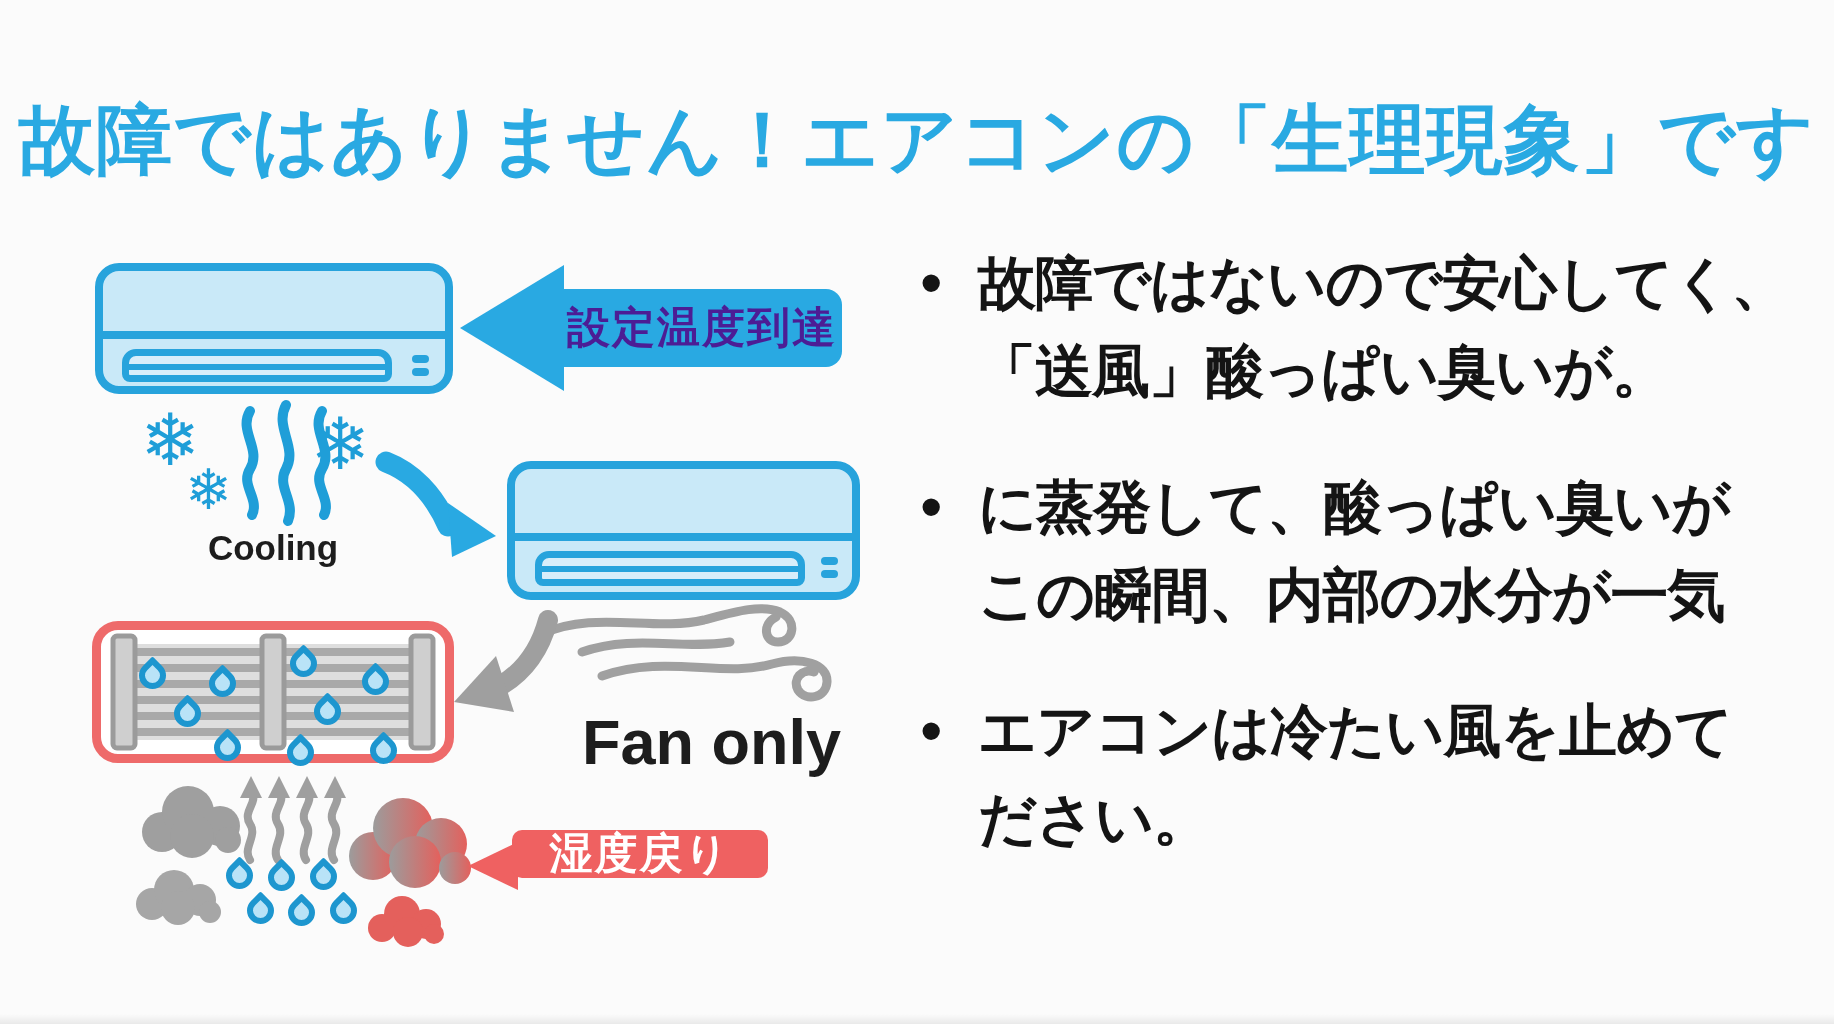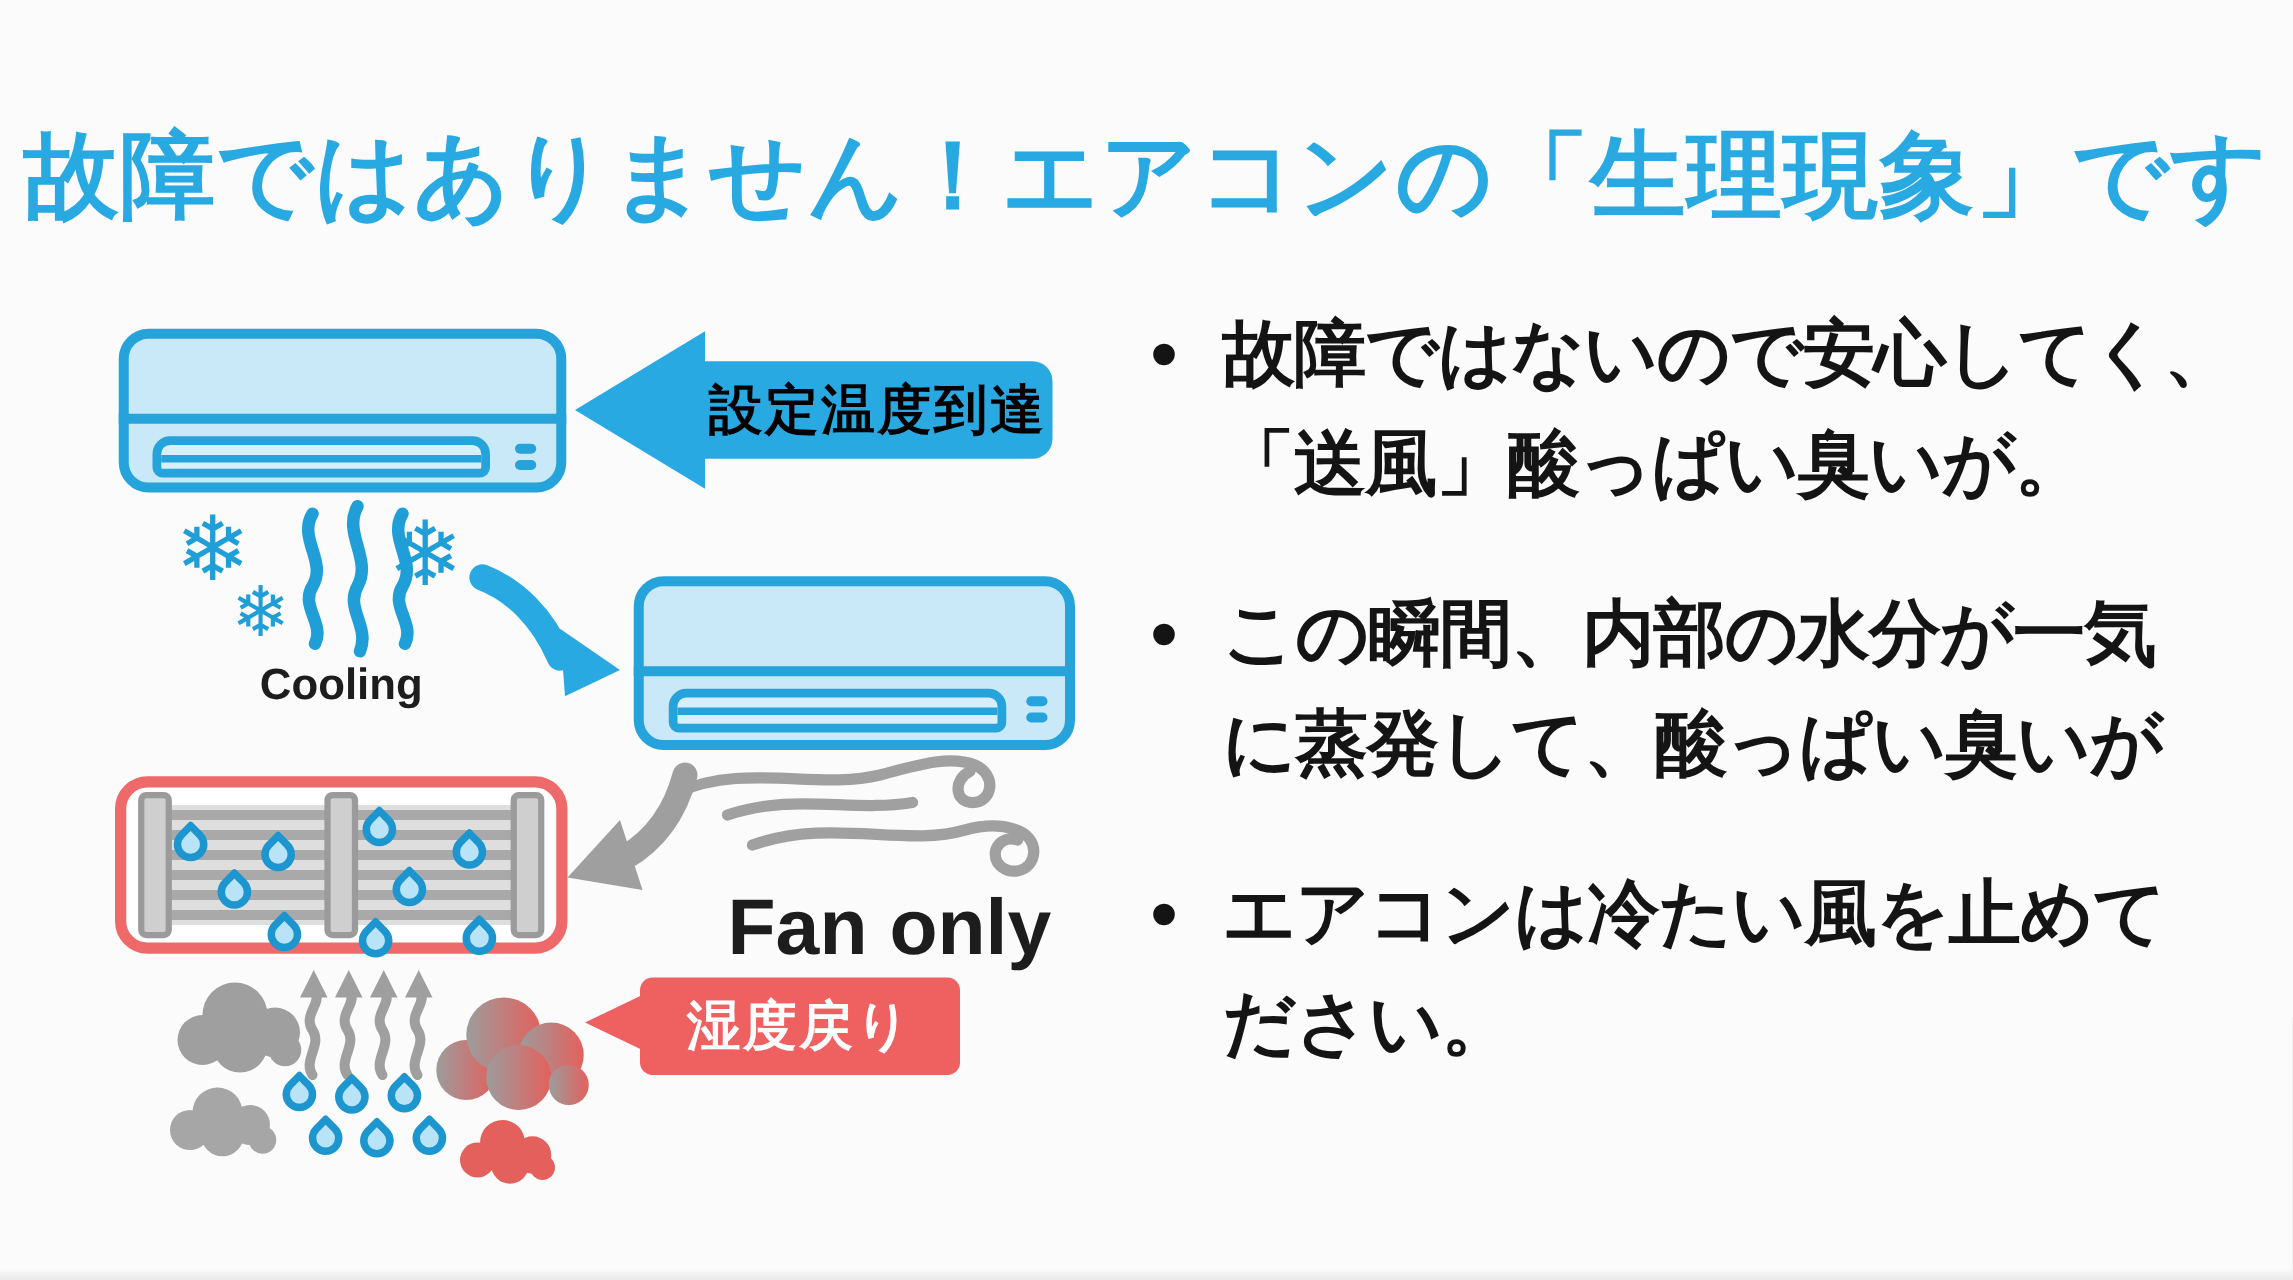--- a/index.html
+++ b/index.html
@@ -26,41 +26,41 @@
   .ac-dash{position:absolute;width:17px;height:8px;border-radius:4px;background:#27a3dc;}
   .ac1 .d1{right:16px;top:84px;} .ac1 .d2{right:16px;top:97px;}
   .ac2 .d1{right:14px;top:88px;} .ac2 .d2{right:14px;top:101px;}
 
   
   .reach{position:absolute;left:460px;top:265px;width:382px;height:126px;}
   .reach-head{position:absolute;left:0;top:0;width:0;height:0;
       border-top:63px solid transparent;border-bottom:63px solid transparent;border-right:104px solid #29a9e2;}
   .reach-body{position:absolute;left:102px;top:24px;right:0;height:78px;background:#29a9e2;
       border-radius:0 16px 16px 0;display:flex;align-items:center;justify-content:center;}
-  .reach-body span{color:#000000;font-size:43px;font-weight:800;letter-spacing:2px;white-space:nowrap;}
+  .reach-body span{color:#4c1d95;font-size:43px;font-weight:800;letter-spacing:2px;white-space:nowrap;}
 
   
   .snow{position:absolute;color:#1f9ed8;line-height:1;}
   .s1{left:140px;top:404px;font-size:72px;}
   .s2{left:185px;top:462px;font-size:56px;}
   .s3{left:310px;top:408px;font-size:72px;}
   .diagram-label{position:absolute;font-weight:800;color:#1d1d1d;text-align:center;white-space:nowrap;}
   .cooling{left:168px;top:528px;width:210px;font-size:35px;}
   .fanonly{left:582px;top:706px;width:210px;font-size:63px;}
 
   
   .coilbox{position:absolute;left:92px;top:621px;width:362px;height:142px;background:#ffffff;
       border:9px solid #ee6a6a;border-radius:26px;box-sizing:border-box;}
 
   
   .drop{position:absolute;width:15px;height:15px;border:6px solid #1d96cf;background:#b9e3f7;
       border-radius:2px 50% 50% 50%;transform:rotate(45deg);}
 
   
-  .bubble{position:absolute;left:468px;top:782px;width:300px;height:78px;}
+  .bubble{position:absolute;left:468px;top:830px;width:300px;height:48px;}
   .bubble-tri{position:absolute;left:0;top:12px;width:0;height:0;
       border-top:24px solid transparent;border-bottom:24px solid transparent;border-right:50px solid #ef6161;}
   .bubble-box{position:absolute;left:44px;top:0;right:0;bottom:0;background:#ef6161;border-radius:10px;
       display:flex;align-items:center;justify-content:center;}
   .bubble-box span{color:#fff;font-size:43px;font-weight:800;letter-spacing:2px;white-space:nowrap;}
 
   
   .bullets{position:absolute;left:906px;top:239px;width:900px;}
   .bullet{display:flex;margin-bottom:48px;}
   .bullet-marker{width:72px;flex:0 0 72px;font-size:64px;line-height:88px;color:#141414;padding-left:14px;box-sizing:border-box;}
@@ -232,22 +232,22 @@
       <span class="bullet-marker">•</span>
       <span class="bullet-text">
         <span class="bullet-line">故障ではないので安心してく、</span>
         <span class="bullet-line">「送風」酸っぱい臭いが。</span>
       </span>
     </div>
 
     <div class="bullet">
       <span class="bullet-marker">•</span>
       <span class="bullet-text">
+        <span class="bullet-line">に蒸発して、酸っぱい臭いが</span>
         <span class="bullet-line">この瞬間、内部の水分が一気</span>
-        <span class="bullet-line">に蒸発して、酸っぱい臭いが</span>
       </span>
     </div>
 
     <div class="bullet">
       <span class="bullet-marker">•</span>
       <span class="bullet-text">
         <span class="bullet-line">エアコンは冷たい風を止めて</span>
         <span class="bullet-line">ださい。</span>
       </span>
     </div>

